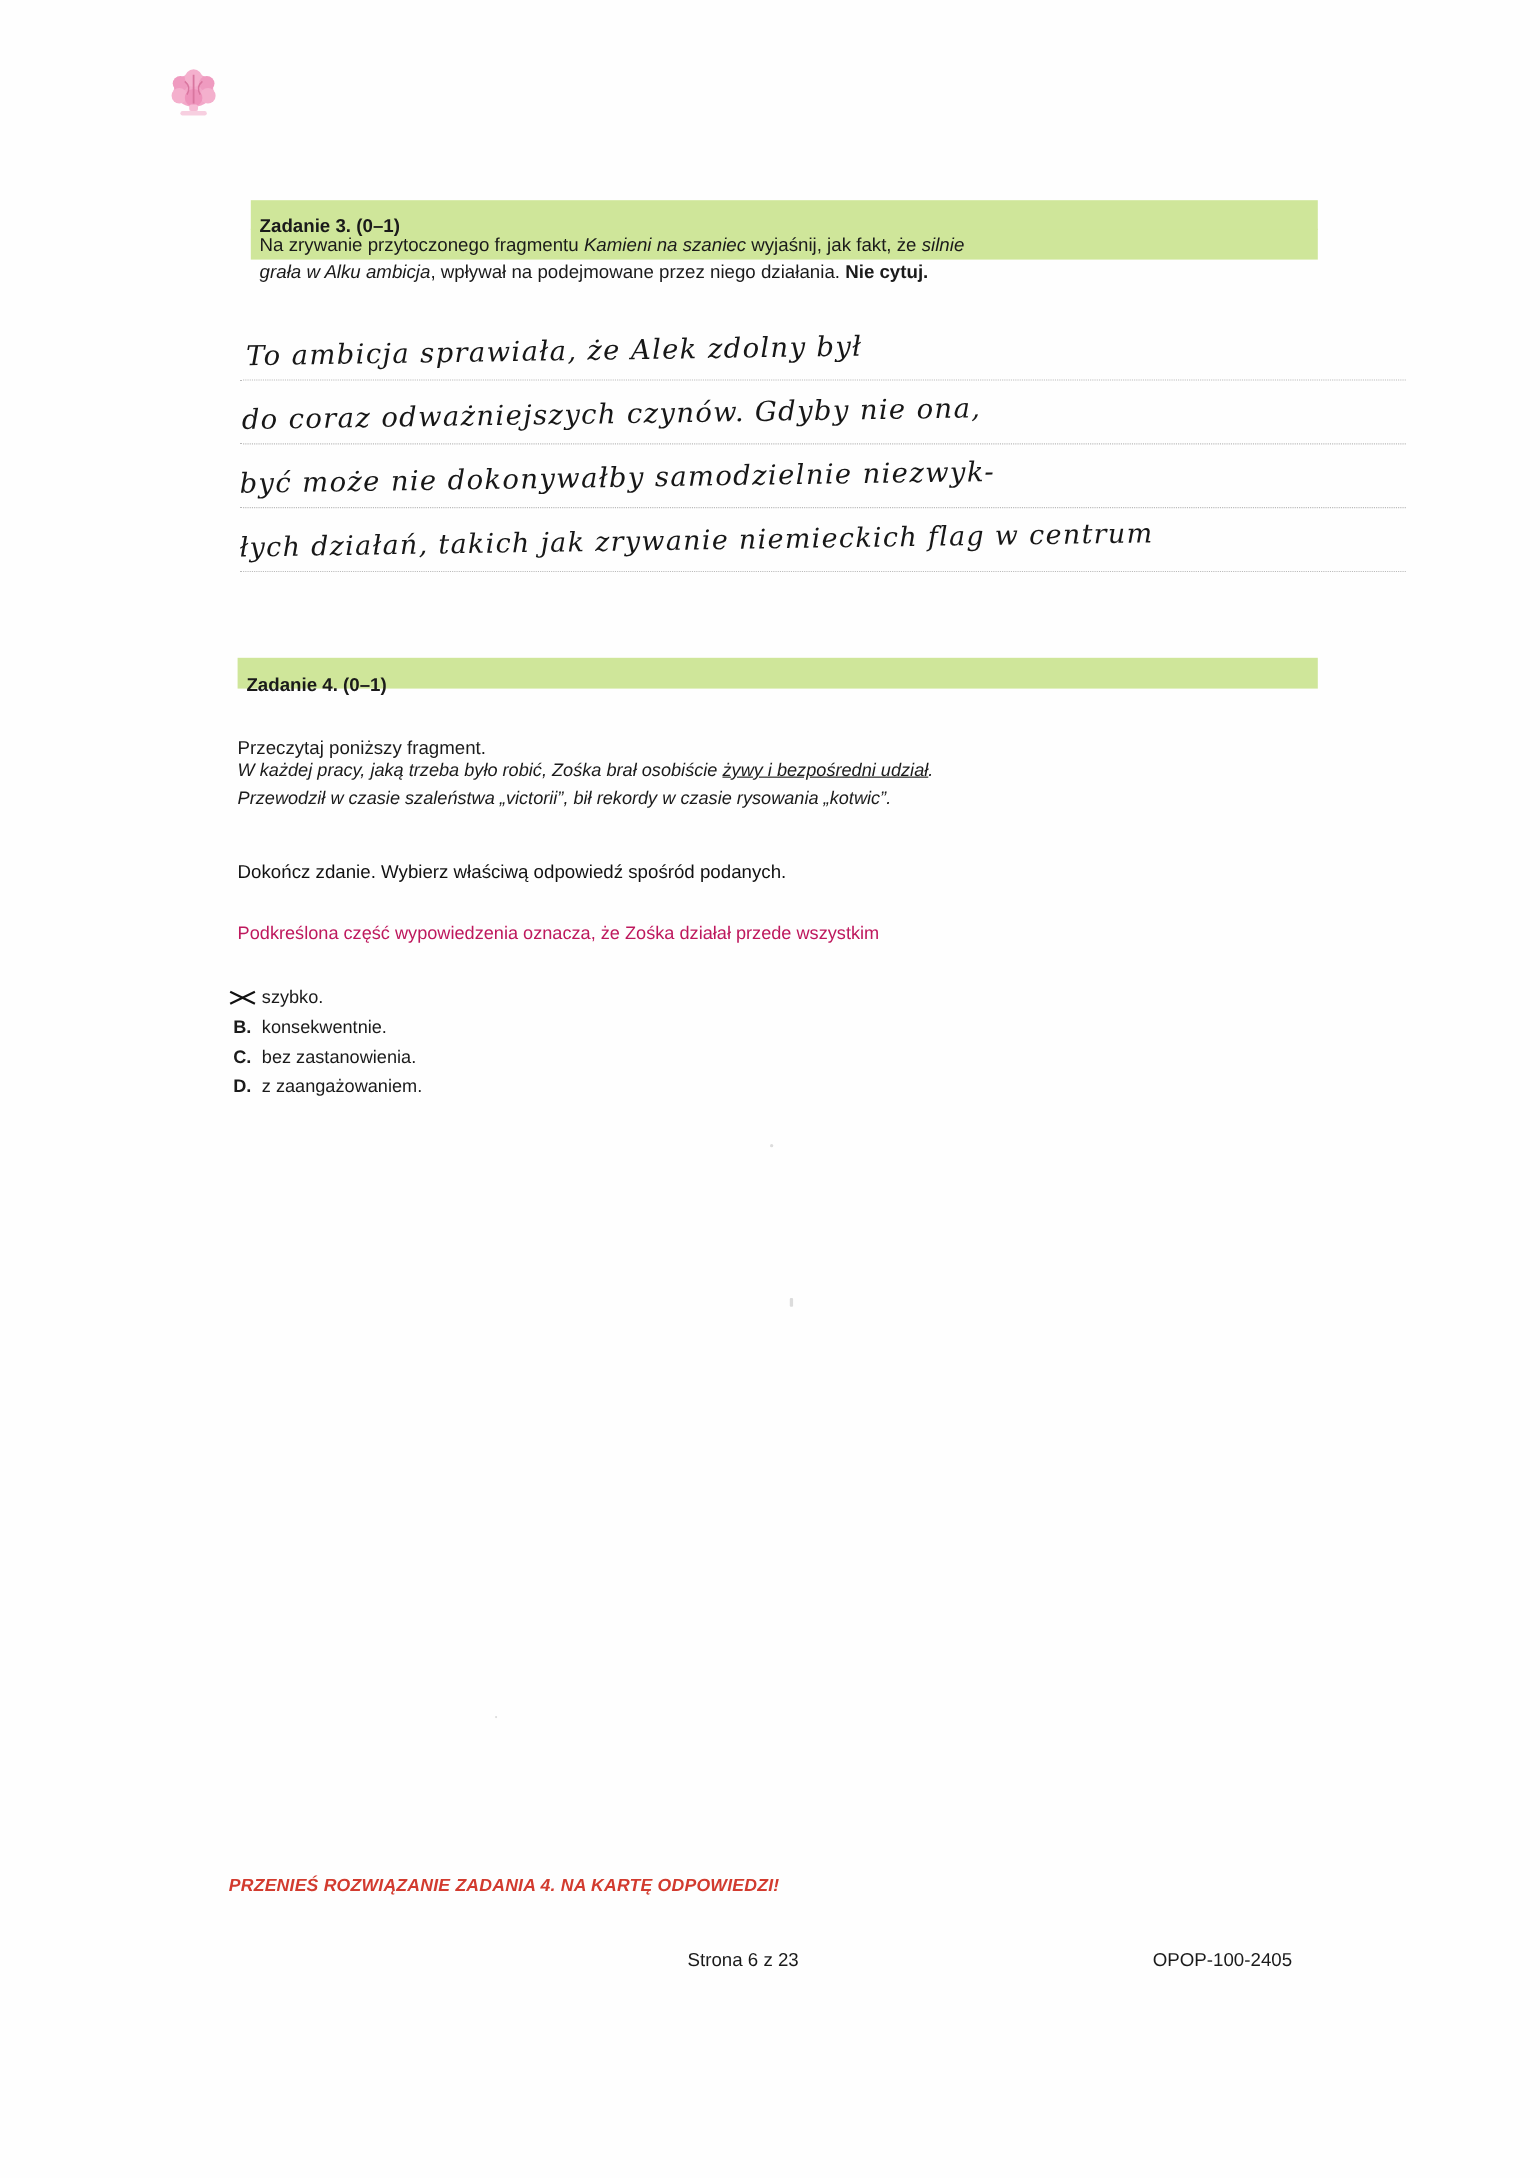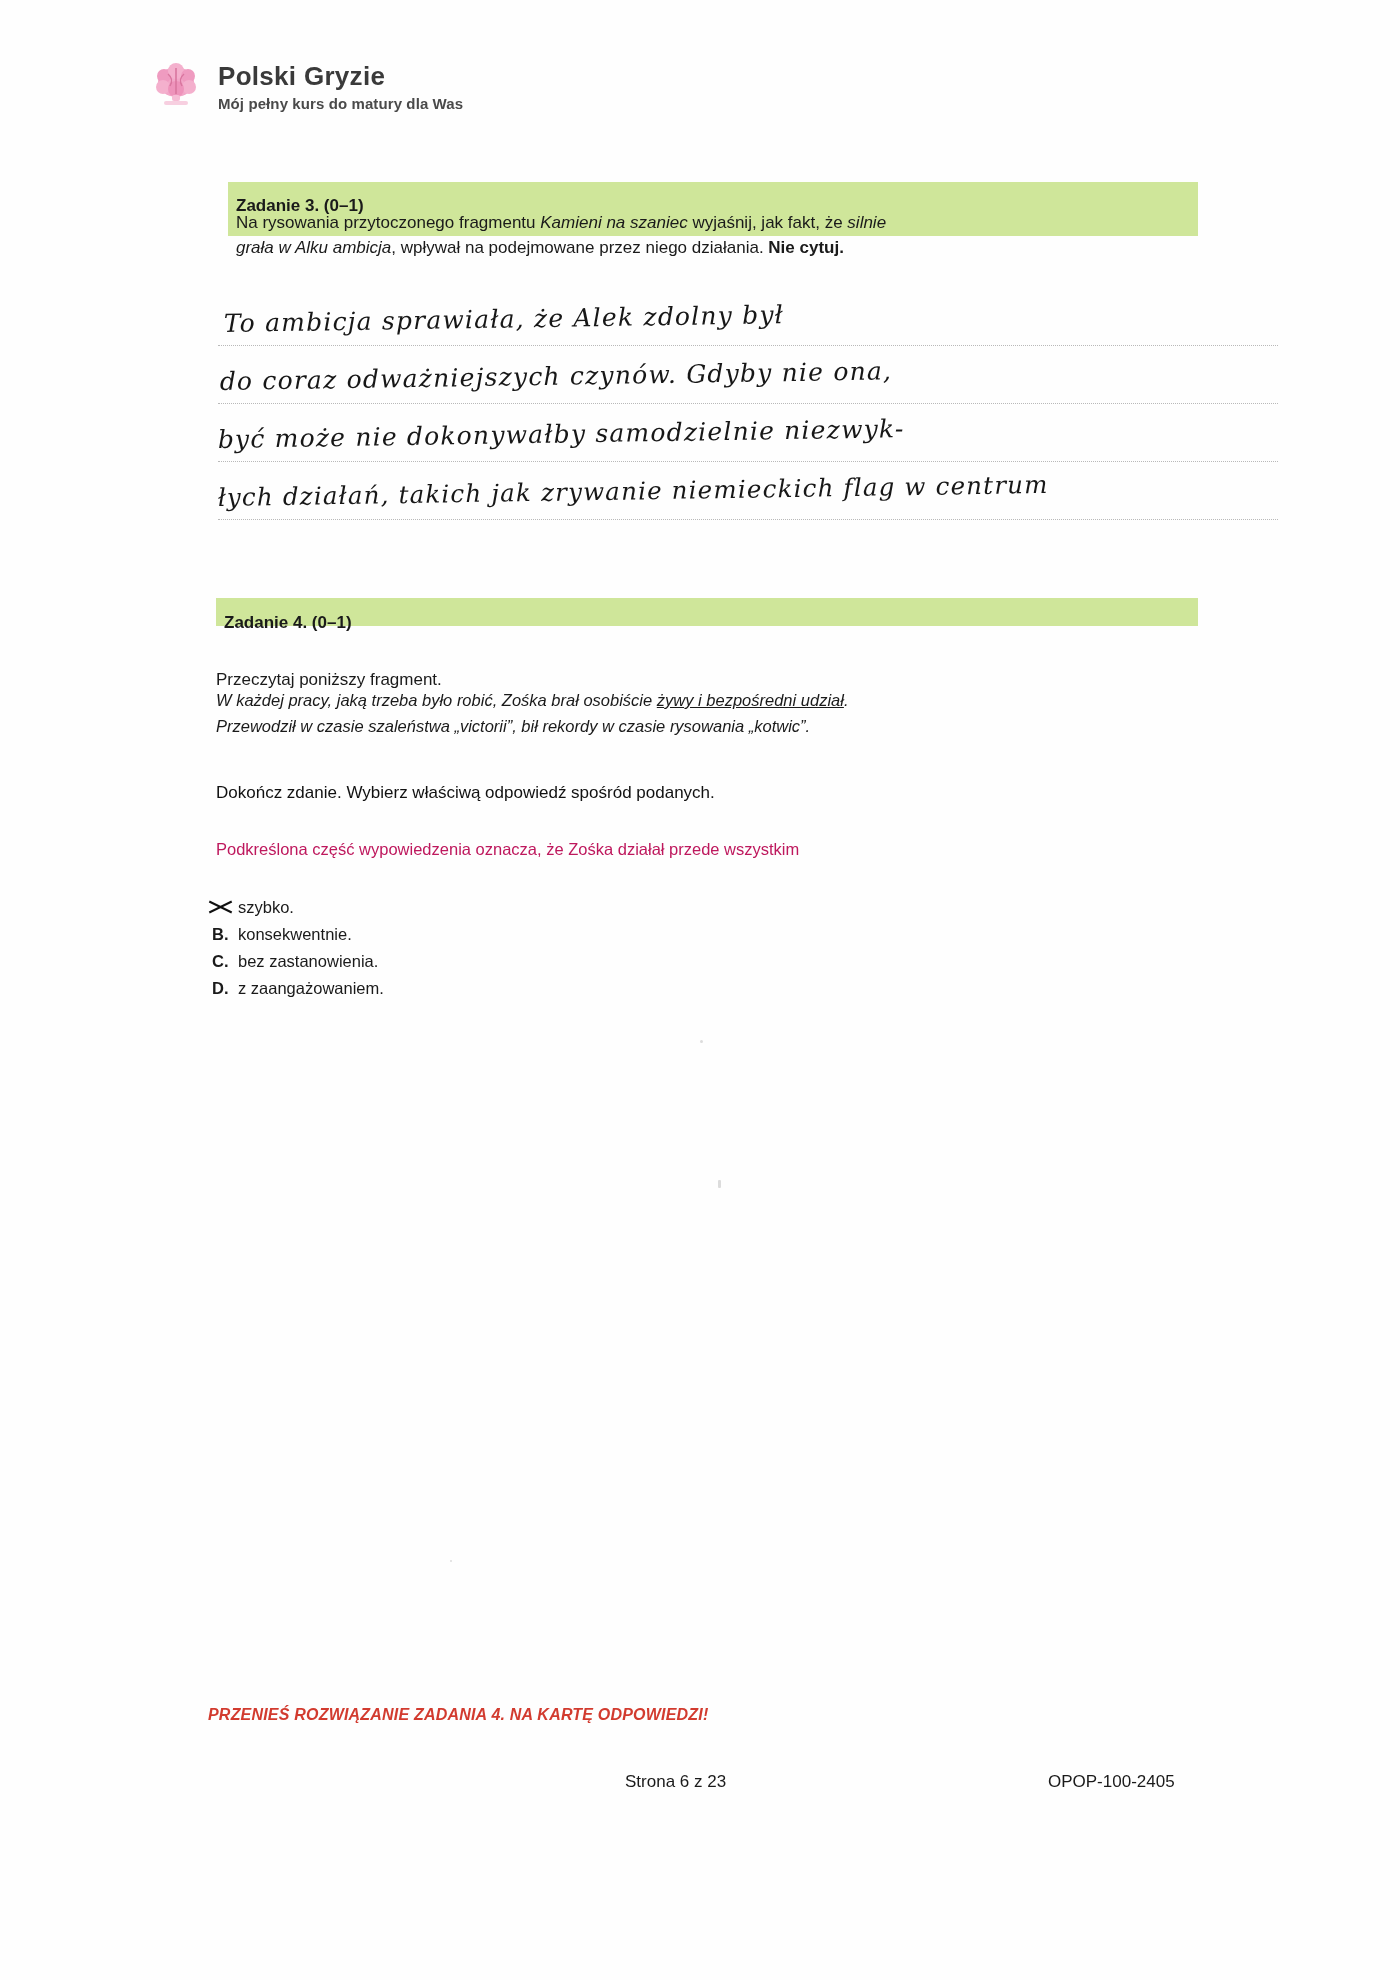--- a/index.html
+++ b/index.html
@@ -214,33 +214,29 @@
           <circle cx="41" cy="29" r="7" fill="#f4b0cd"></circle>
           <circle cx="28" cy="31" r="8" fill="#ee93bb"></circle>
           <path d="M28 10 L28 36" stroke="#d9769f" stroke-width="1.6" fill="none"></path>
           <path d="M20 16 q6 5 2 12" stroke="#d9769f" stroke-width="1.4" fill="none"></path>
           <path d="M36 16 q-6 5 -2 12" stroke="#d9769f" stroke-width="1.4" fill="none"></path>
           <rect x="24" y="37" width="8" height="6" rx="2" fill="#f6bcd5"></rect>
           <rect x="16" y="43" width="24" height="4" rx="2" fill="#f7cfe0"></rect>
         </g>
       </svg>
     </div>
-    <div class="brand-text">
-      <div class="brand-title">Polski Gryzie</div>
-      <div class="brand-sub">Mój pełny kurs do matury dla Was</div>
-    </div>
   </div>
 
   <div class="hl-band" style="left:228px; top:208px; width:970px; height:28px;"></div>
   <div class="hl-band" style="left:228px; top:182px; width:970px; height:27px;"></div>
 
   <div class="task-head" style="left:236px; top:183px;">Zadanie 3. (0–1)</div>
 
   <div class="task-body" style="left:236px; top:211px; width:980px;">
-    <span>Na rysowania przytoczonego fragmentu </span><i>Kamieni na szaniec</i><span> wyjaśnij, jak fakt, że </span><i>silnie</i><br>
+    <span>Na zrywanie przytoczonego fragmentu </span><i>Kamieni na szaniec</i><span> wyjaśnij, jak fakt, że </span><i>silnie</i><br>
     <i>grała w Alku ambicja</i><span>, wpływał na podejmowane przez niego działania. </span><b>Nie cytuj.</b>
   </div>
 
   <div class="hand-wrap">
     <div class="hand-line" style="top:40px;"></div>
     <div class="hand-line" style="top:98px;"></div>
     <div class="hand-line" style="top:156px;"></div>
     <div class="hand-line" style="top:214px;"></div>
 
     <div class="hand-text" style="left:6px; top:4px;">To ambicja sprawiała, że Alek zdolny był</div>

